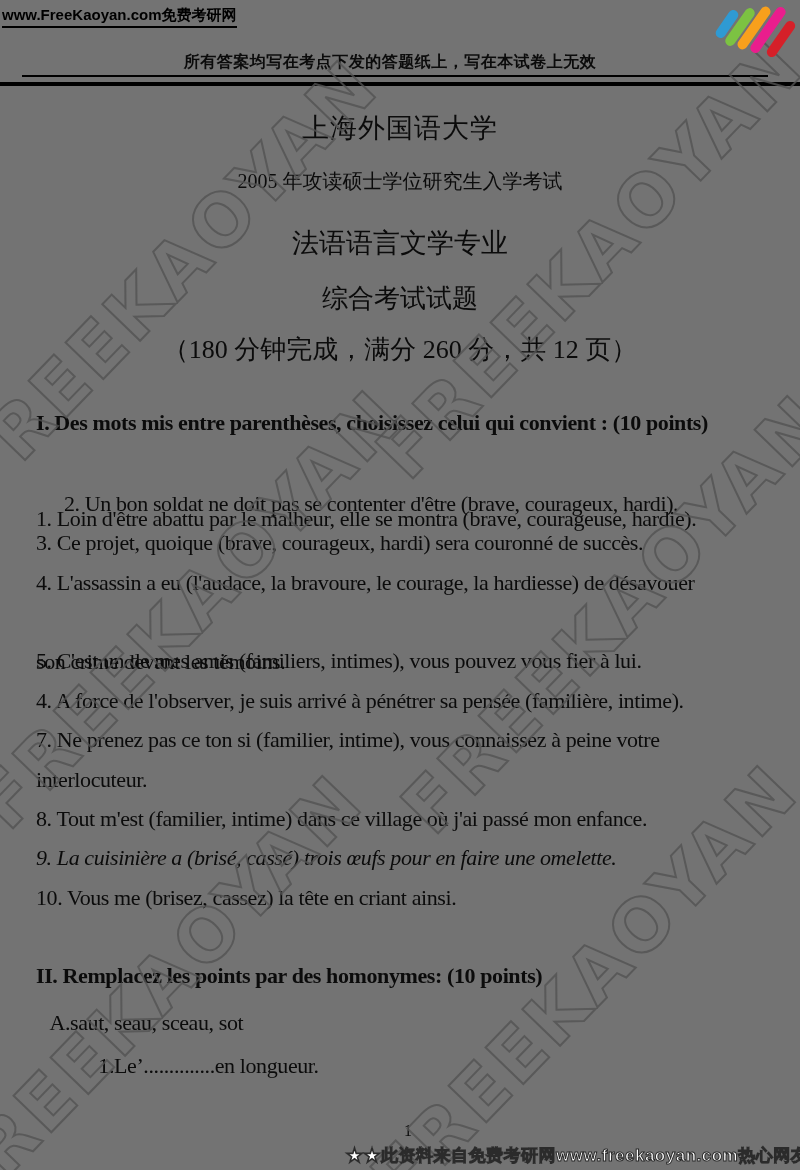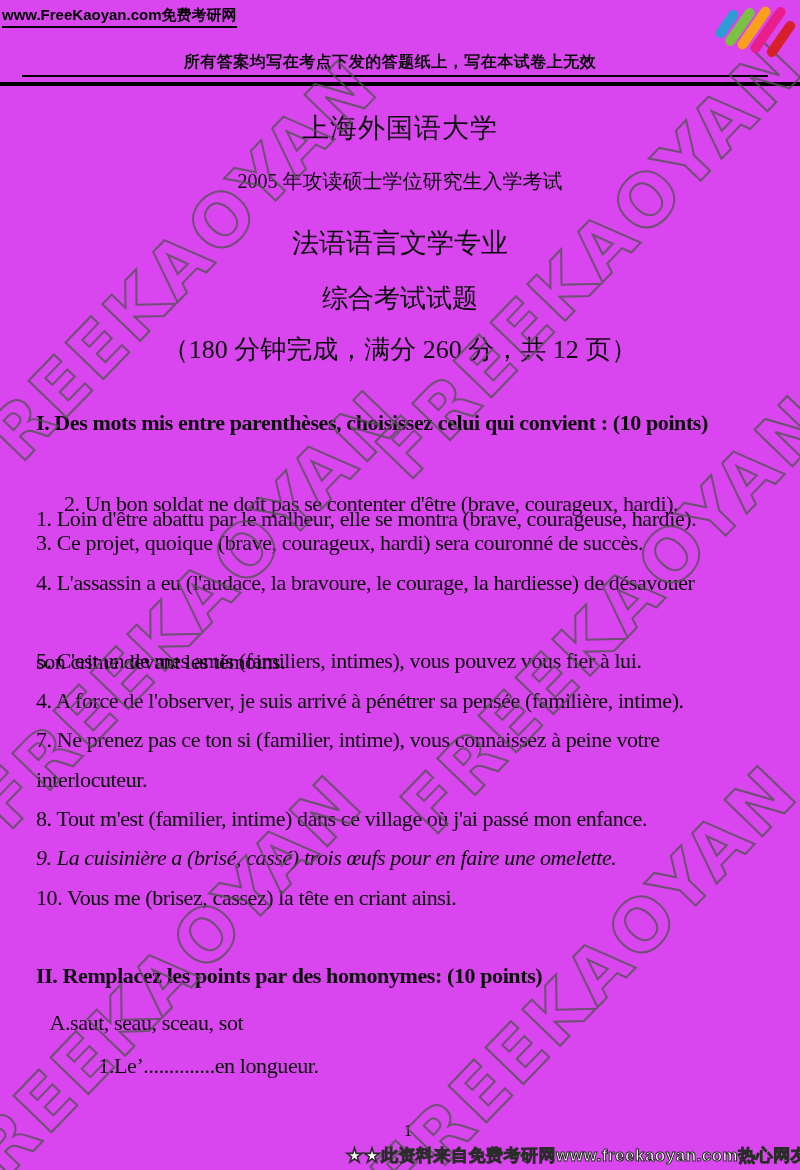--- a/index.html
+++ b/index.html
@@ -1,18 +1,18 @@
 <!DOCTYPE html>
 <html><head>
 <meta charset="utf-8">
 <style>
   html,body{margin:0;padding:0;background:#e8e8e8;}
   .page{
     position:relative;width:800px;height:1170px;margin:0 auto;
-    background:#d946ef;overflow:hidden;
+    background:#737373;overflow:hidden;
     font-family:"Liberation Serif",serif;color:#0b0b0b;
   }
   
   .site-header{
     position:absolute;left:2px;top:6px;
     font-family:"Liberation Sans",sans-serif;font-weight:bold;font-size:15px;
     color:#000;border-bottom:2px solid #000;padding-bottom:1px;white-space:nowrap;
   }
   
   .logo{position:absolute;top:2px;right:4px;width:80px;height:60px;z-index:8;}

